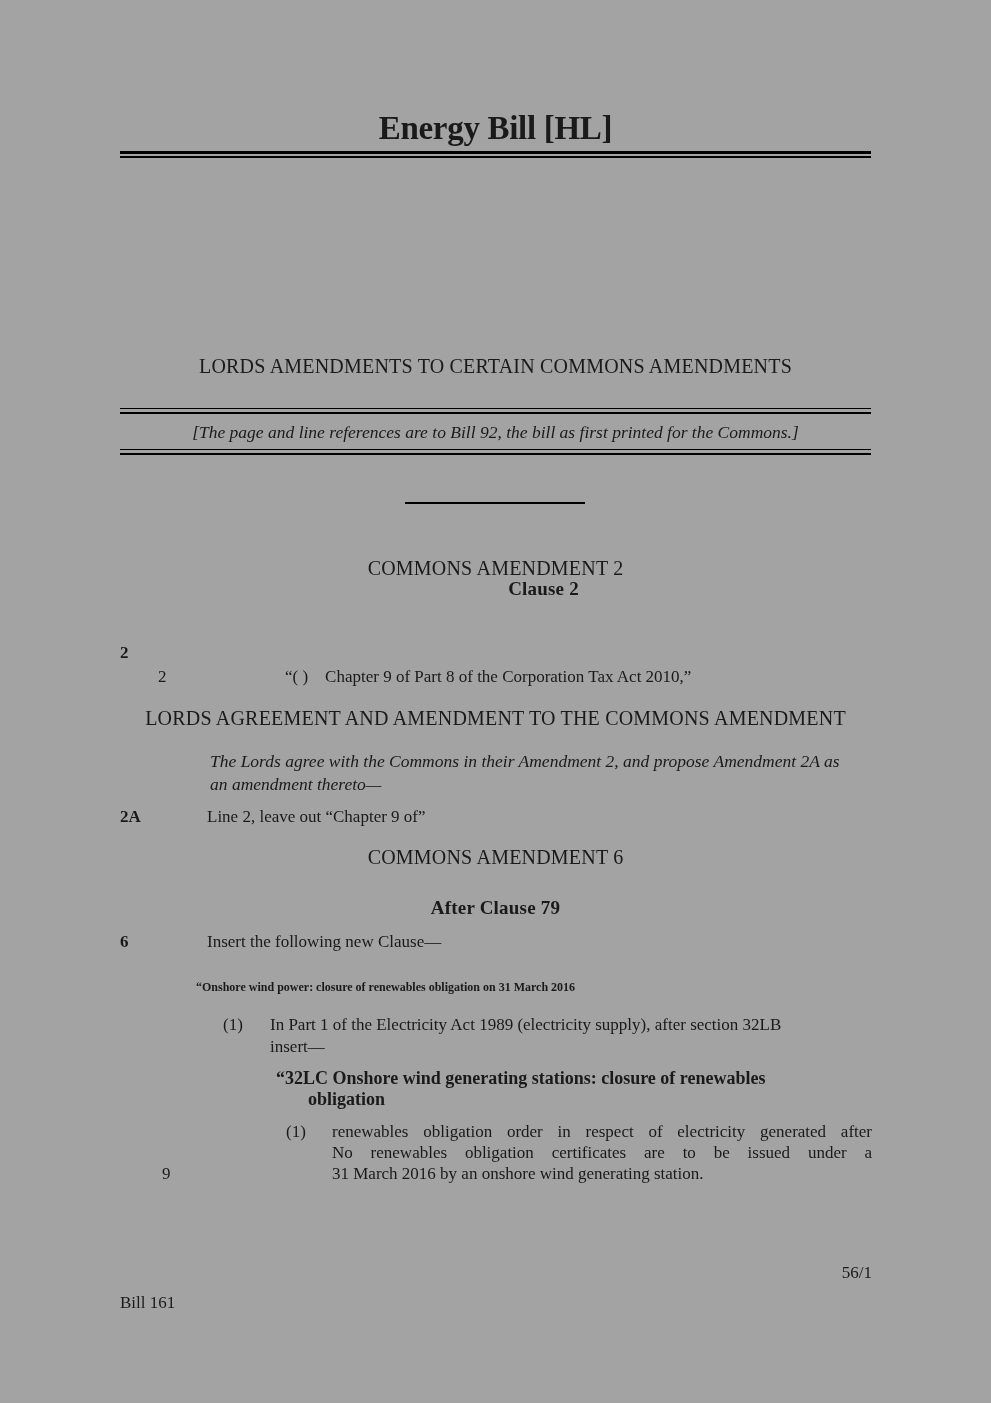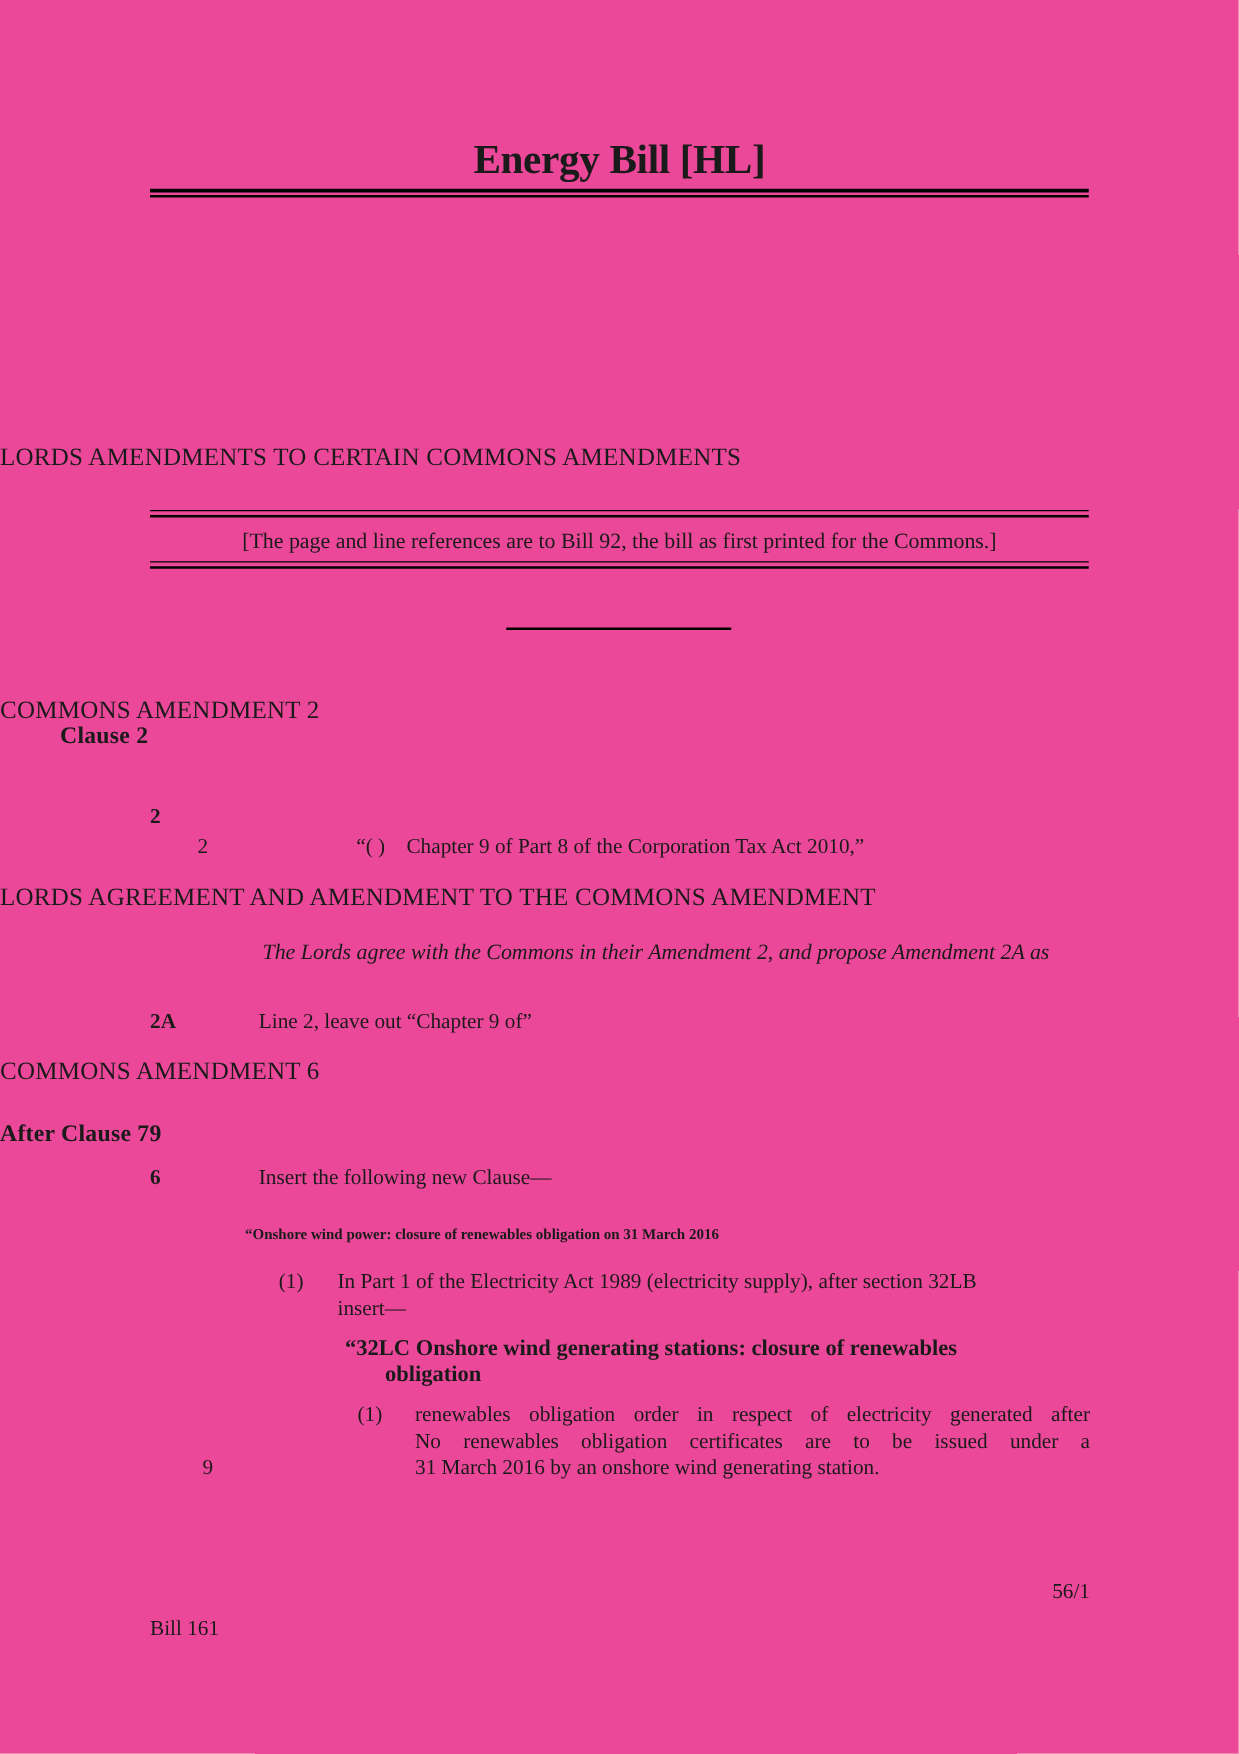--- a/index.html
+++ b/index.html
@@ -1,49 +1,49 @@
 <!DOCTYPE html>
 <html><head>
 <meta charset="utf-8">
 <style>
   html, body { margin: 0; padding: 0; background: #e8e8e8; }
   .page {
     position: relative;
     width: 991px;
     height: 1403px;
     margin: 0 auto;
-    background: #ec4899;
+    background: #a3a3a3;
     color: #1a1a1a;
     font-family: "Liberation Serif", serif;
     font-size: 17px;
     line-height: 21px;
   }
   .abs { position: absolute; }
 
   .bill-title {
     top: 110px; left: 0; width: 991px;
     text-align: center;
     font-size: 33px; font-weight: bold; line-height: 36px;
     letter-spacing: -0.3px;
   }
   .rule-main {
     top: 151px; left: 120px; width: 751px; height: 2px;
     border-top: 3px solid #000; border-bottom: 2px solid #000;
   }
   .h-caps {
-    left: 0; width: 991px; text-align: left;
+    left: 0; width: 991px; text-align: center;
     font-size: 20px; letter-spacing: 0.2px; line-height: 22px;
   }
   .h-main { top: 355px; }
 
   .note-box { top: 408px; left: 120px; width: 751px; }
   .dbl-rule { height: 3px; border-top: 1px solid #000; border-bottom: 2px solid #000; }
   .note-text {
     margin: 8px 0 7px 0;
-    text-align: center; font-size: 17.5px;
+    text-align: center; font-style: italic; font-size: 17.5px;
     line-height: 20px;
   }
 
   .short-rule { top: 502px; left: 405px; width: 180px; height: 0; border-top: 2px solid #000; }
 
   .h-ca2 { top: 557px; }
   .h-clause { font-size: 19px; font-weight: bold; }
   .h-clause2 { top: 578px; padding-left: 48px; }
   .h-agreement { top: 707px; }
   .h-ca6 { top: 846px; }
@@ -104,20 +104,21 @@
 
   <div class="abs num-col amend-num row-a2">2</div>
 
   <div class="abs linenum-col row-a2ins">2</div>
   <div class="abs ins-text row-a2ins">“( ) Chapter 9 of Part 8 of the Corporation Tax Act 2010,”</div>
 
   <div class="abs h-caps h-agreement">LORDS AGREEMENT AND AMENDMENT TO THE COMMONS AMENDMENT</div>
 
   <div class="abs lords-note">
     <div>The Lords agree with the Commons in their Amendment 2, and propose Amendment 2A as</div>
+    <div>an amendment thereto—</div>
   </div>
 
   <div class="abs num-col amend-num row-a2a">2A</div>
   <div class="abs text-col row-a2a">Line 2, leave out “Chapter 9 of”</div>
 
   <div class="abs h-caps h-ca6">COMMONS AMENDMENT 6</div>
 
   <div class="abs h-caps h-clause h-after79">After Clause 79</div>
 
   <div class="abs num-col amend-num row-a6">6</div>

